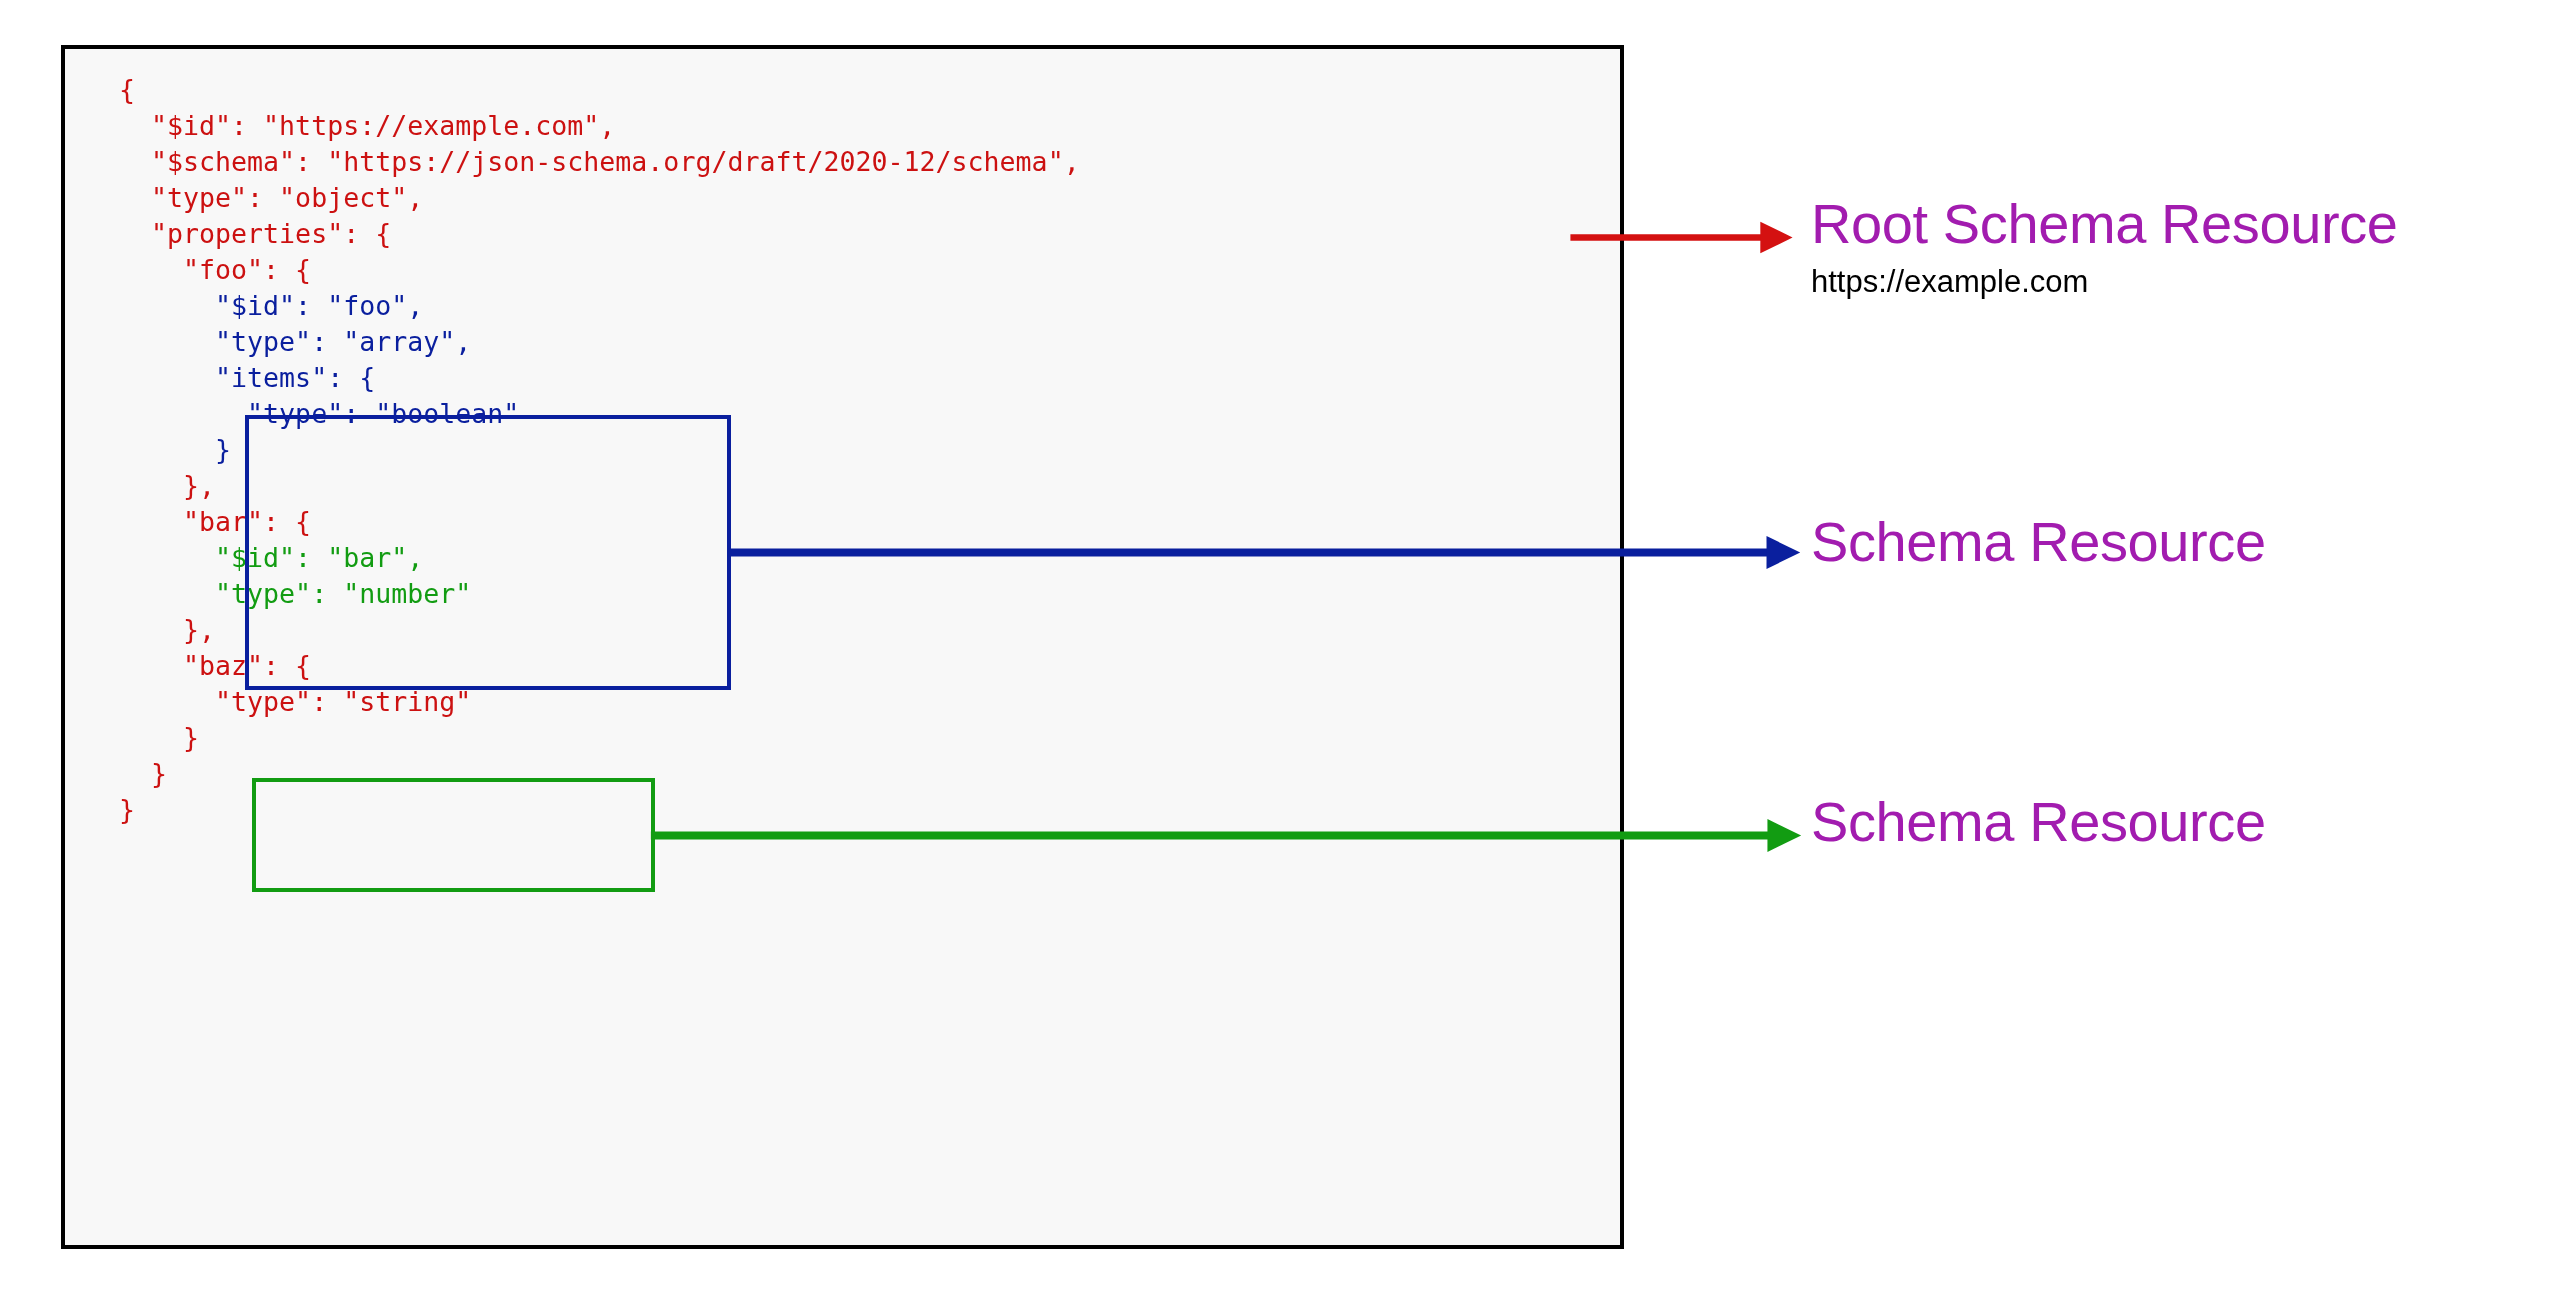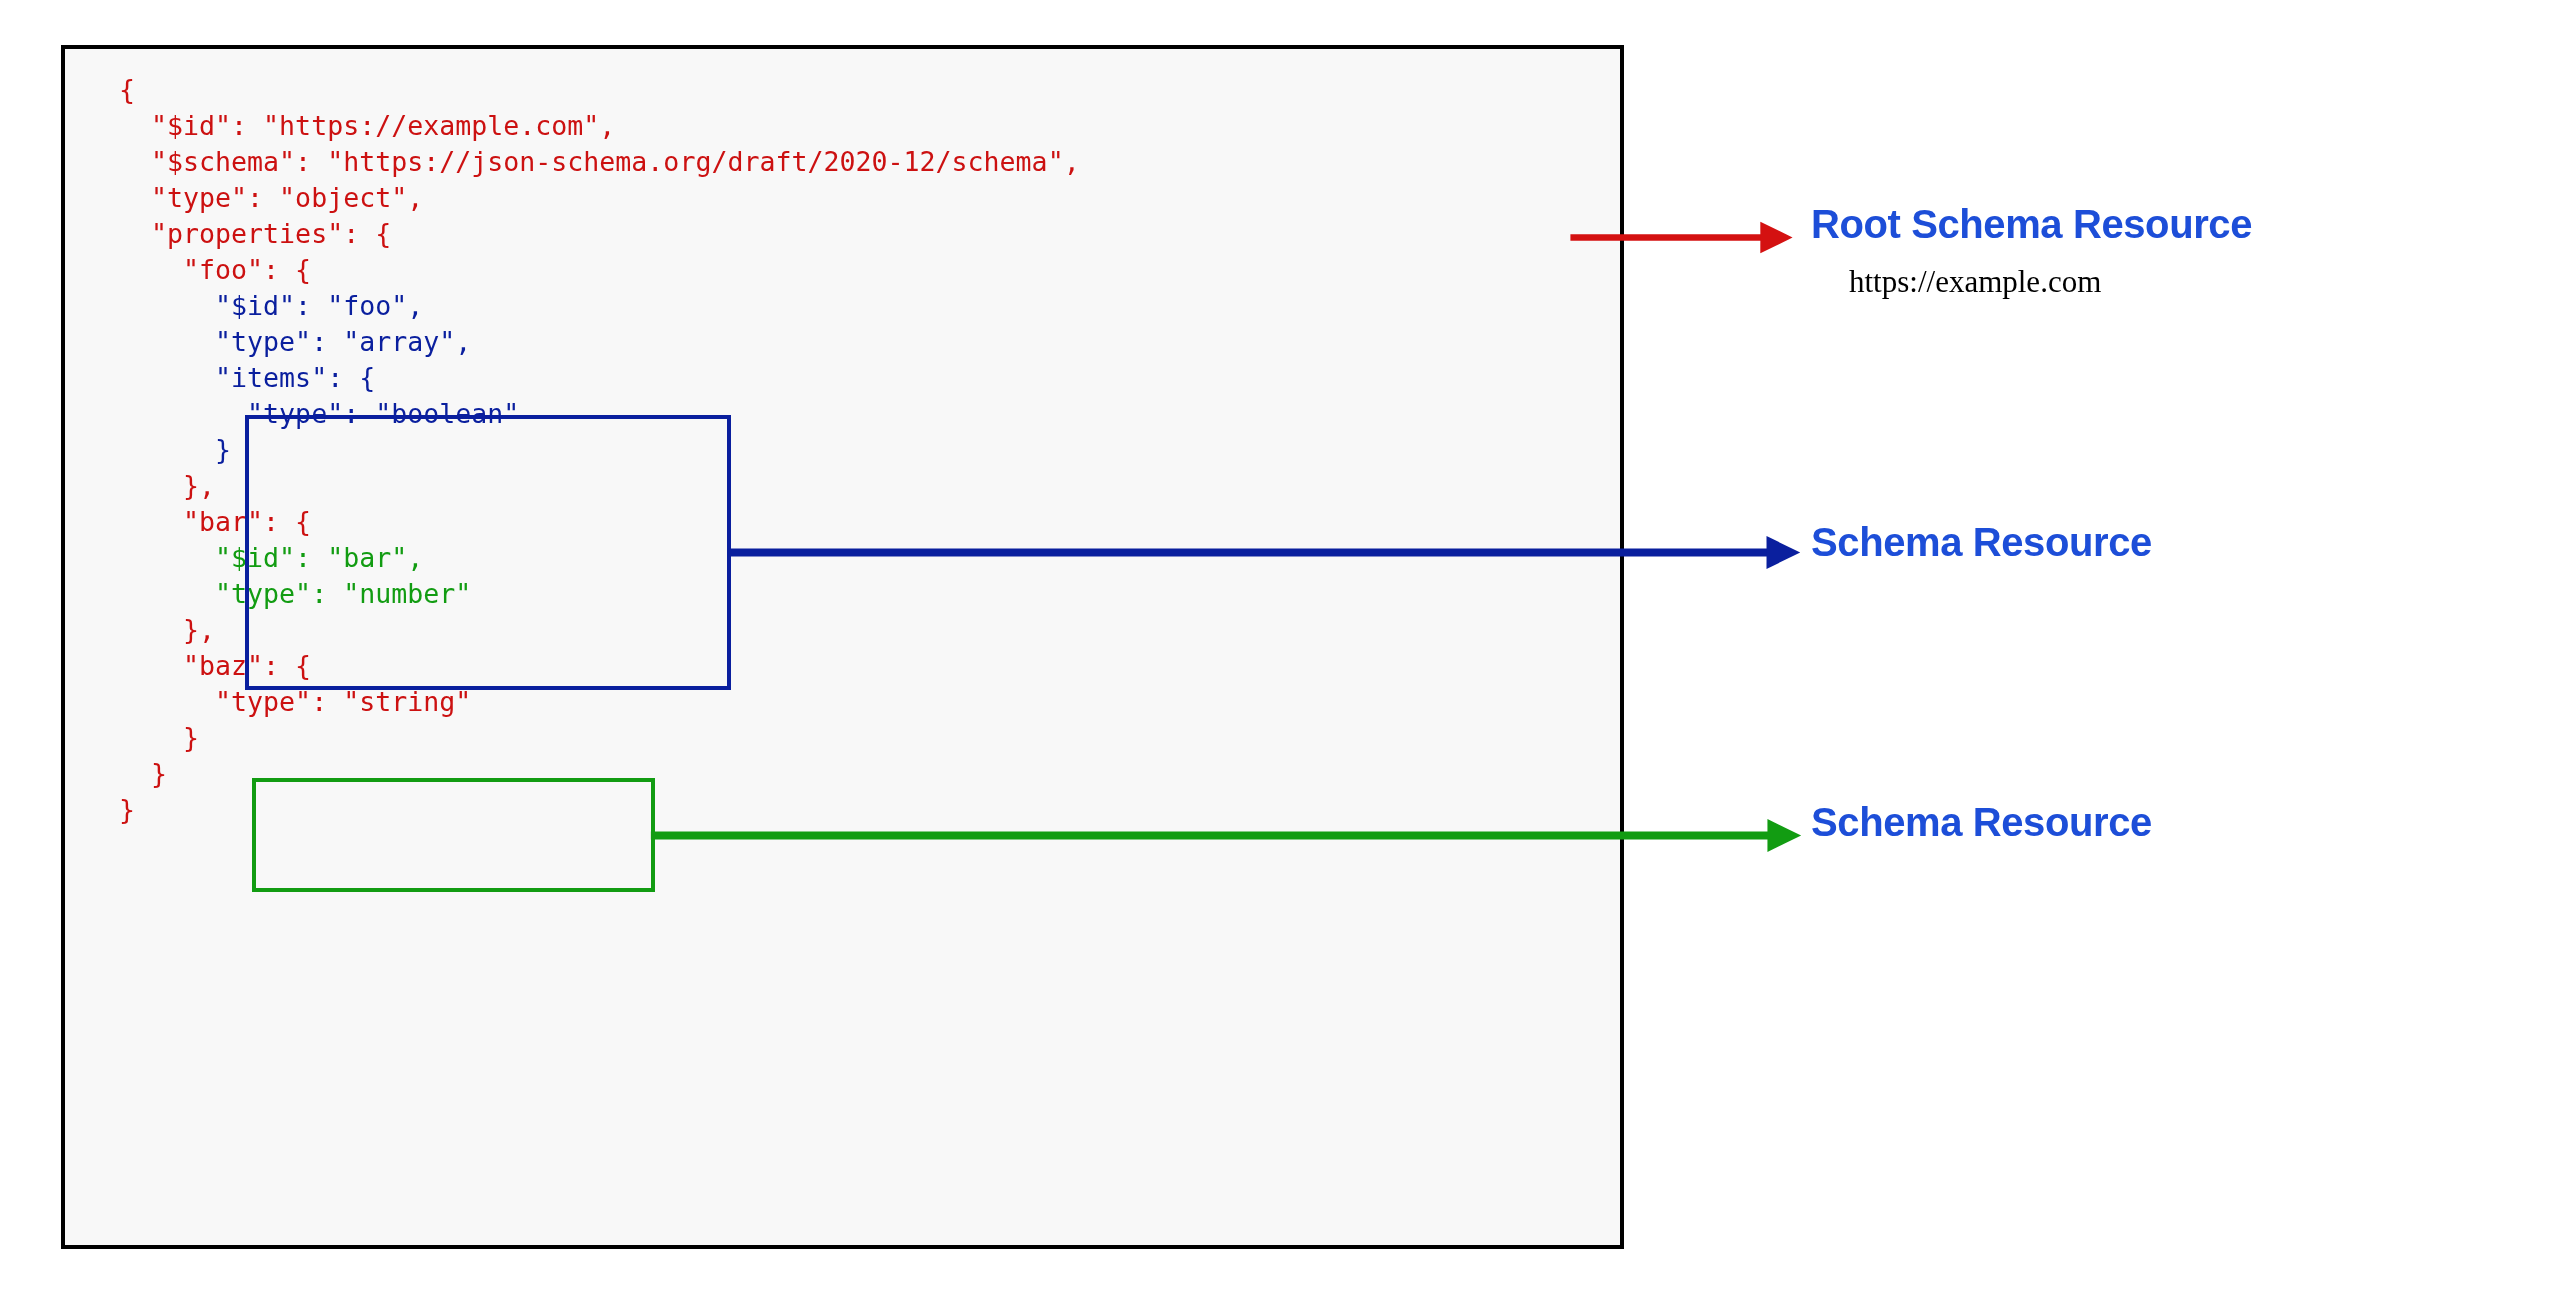--- a/index.html
+++ b/index.html
@@ -81,35 +81,34 @@
     overflow: visible;
   }
 
   
   .label-group {
     position: absolute;
     left: 1811px;
   }
   .label-title {
     font-family: "Liberation Sans", sans-serif;
-    font-weight: bold;
-    font-size: 40px;
+    font-weight: normal;
+    font-size: 56px;
     line-height: 46px;
-    color: #1d4ed8;
+    color: #a21caf;
     letter-spacing: -0.4px;
     white-space: nowrap;
   }
   .label-url {
     margin-top: 16px;
-    font-family: Liberation Serif, serif;
+    font-family: Liberation Sans, sans-serif;
     font-size: 31px;
     line-height: 37px;
     color: #000000;
     white-space: nowrap;
-    margin-left: 38px;
   }
 
   #group-root { top: 201px; }
   #group-foo  { top: 519px; }
   #group-bar  { top: 799px; }
 </style>
 </head>
 <body>
 
 <div id="stage">

